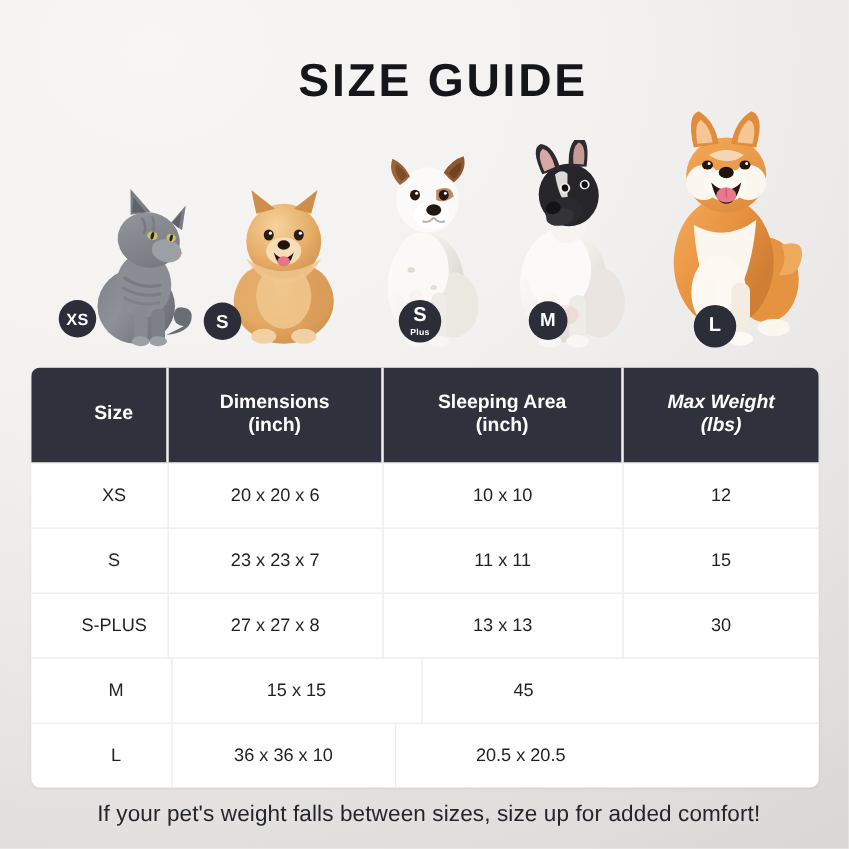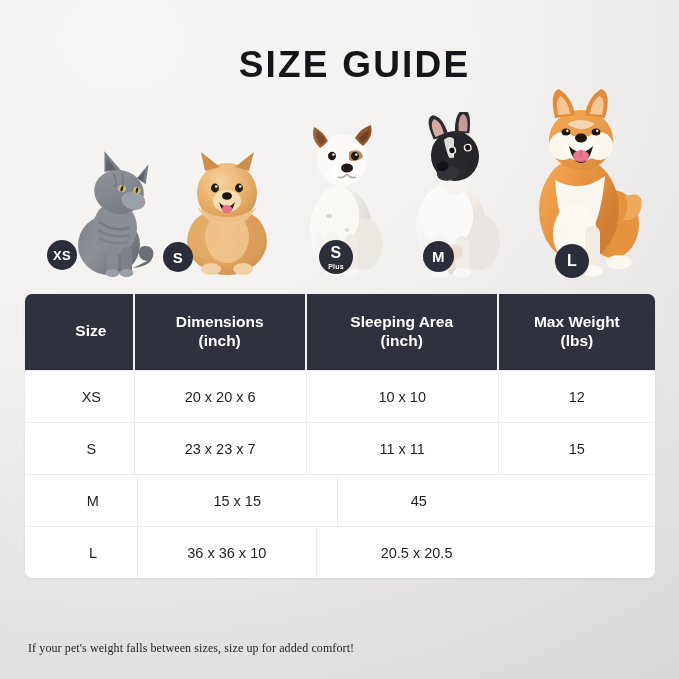--- a/index.html
+++ b/index.html
@@ -100,21 +100,21 @@
     font-size: 15.5px;
     font-weight: bold;
     line-height: 1.25;
     border-right: 2px solid #f2f1ef;
     min-height: 76px;
     display: flex;
     flex-direction: column;
     align-items: center;
     justify-content: center;
   }
-  .thead .th:last-child { border-right: none; }
+  .thead .th:last-child { border-right: none; font-style: italic; }
   .th .sub { font-weight: bold; text-align: right; }
 
   .trow {
     display: flex;
     border-top: 1px solid #ececec;
   }
   .trow:first-of-type { border-top: none; }
   .trow .td {
     box-sizing: border-box;
     padding: 16px 4px;
@@ -133,25 +133,24 @@
   .c1 { width: 28.4%; }
   .c2 { width: 31.7%; }
   .c3 { width: 25.8%; }
 
   
   .footer {
     position: absolute;
     left: 28px;
     top: 641px;
     width: 630px;
-    font-size: 12px;
+    font-size: 18px;
     color: #24252a;
-    text-align: left;
+    text-align: center;
     letter-spacing: 0.1px;
-    font-family: Liberation Serif, serif;
   }
 </style>
 </head>
 <body>
 
 <div id="page">
 
   <div class="title">SIZE GUIDE</div>
 
   <div class="animals">
@@ -450,20 +449,26 @@
       <div class="td c3">12</div>
     </div>
 
     <div class="trow">
       <div class="td c0">S</div>
       <div class="td c1">23 x 23 x 7</div>
       <div class="td c2">11 x 11</div>
       <div class="td c3">15</div>
     </div>
 
+    <div class="trow">
+      <div class="td c0">S-PLUS</div>
+      <div class="td c1">27 x 27 x 8</div>
+      <div class="td c2">13 x 13</div>
+      <div class="td c3">30</div>
+    </div>
 
     <div class="trow">
       <div class="td c0">M</div>
       <div class="td c2">15 x 15</div>
       <div class="td c3">45</div>
     </div>
 
     <div class="trow">
       <div class="td c0">L</div>
       <div class="td c1">36 x 36 x 10</div>

